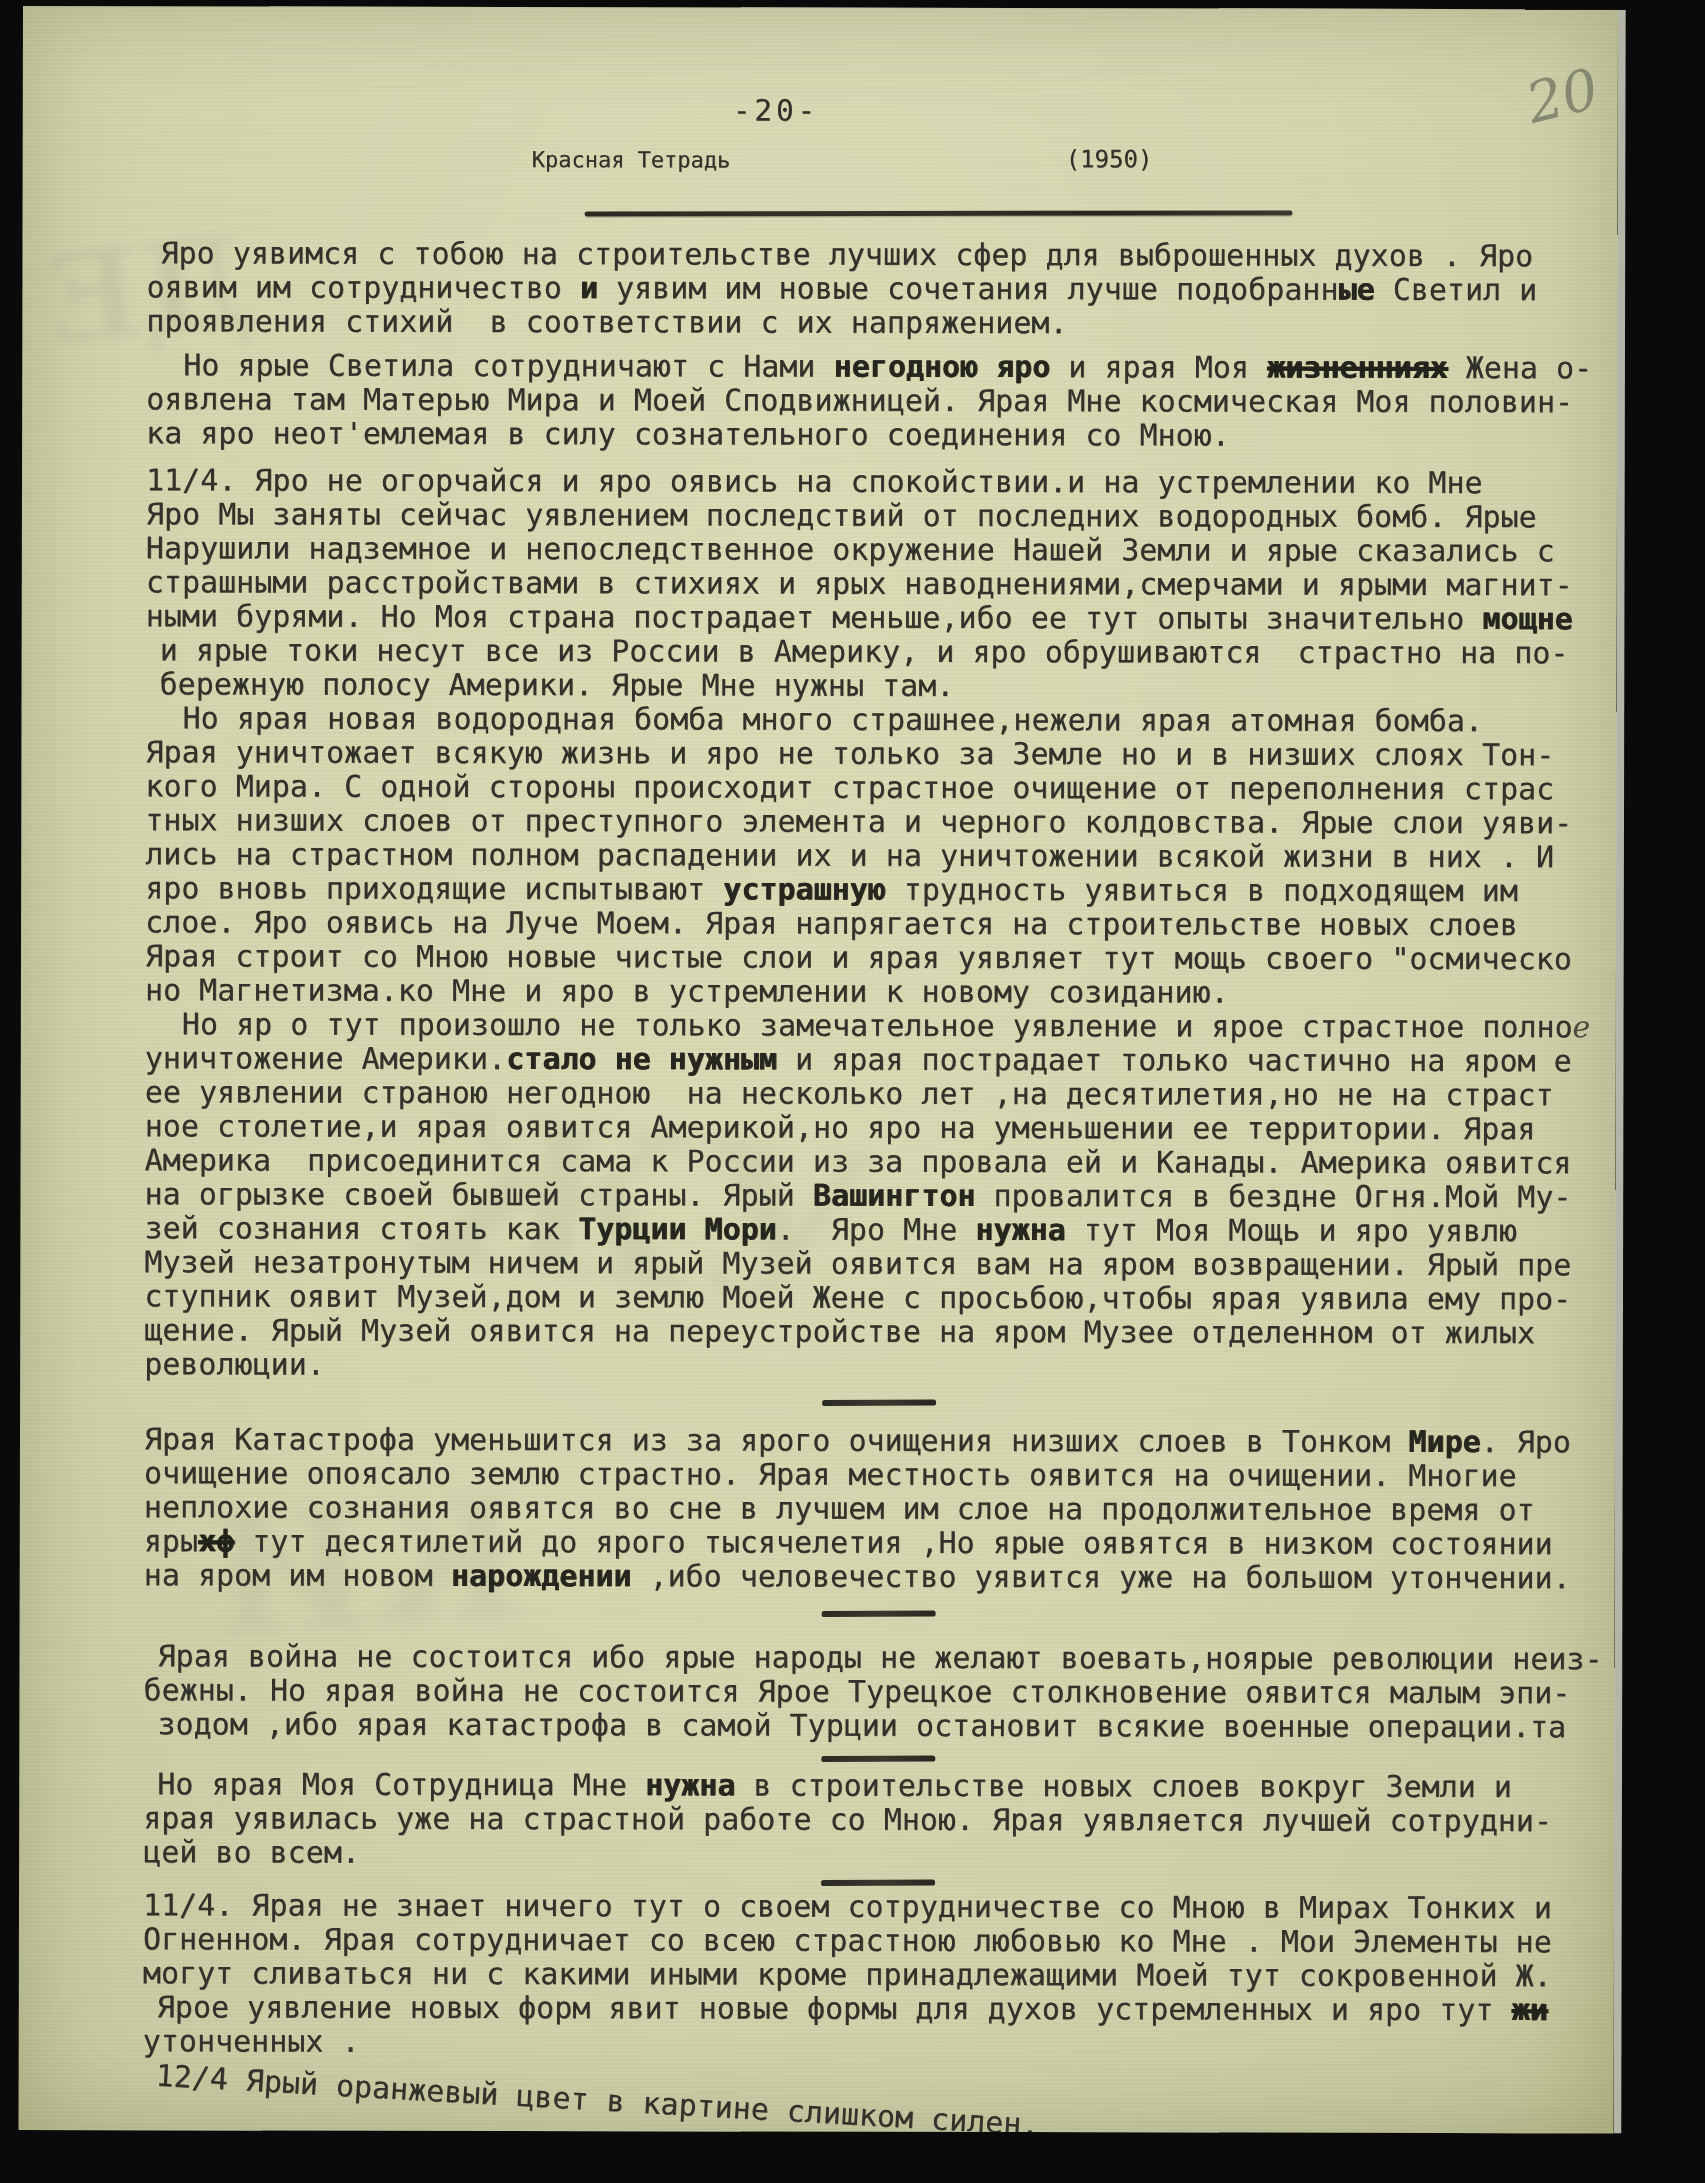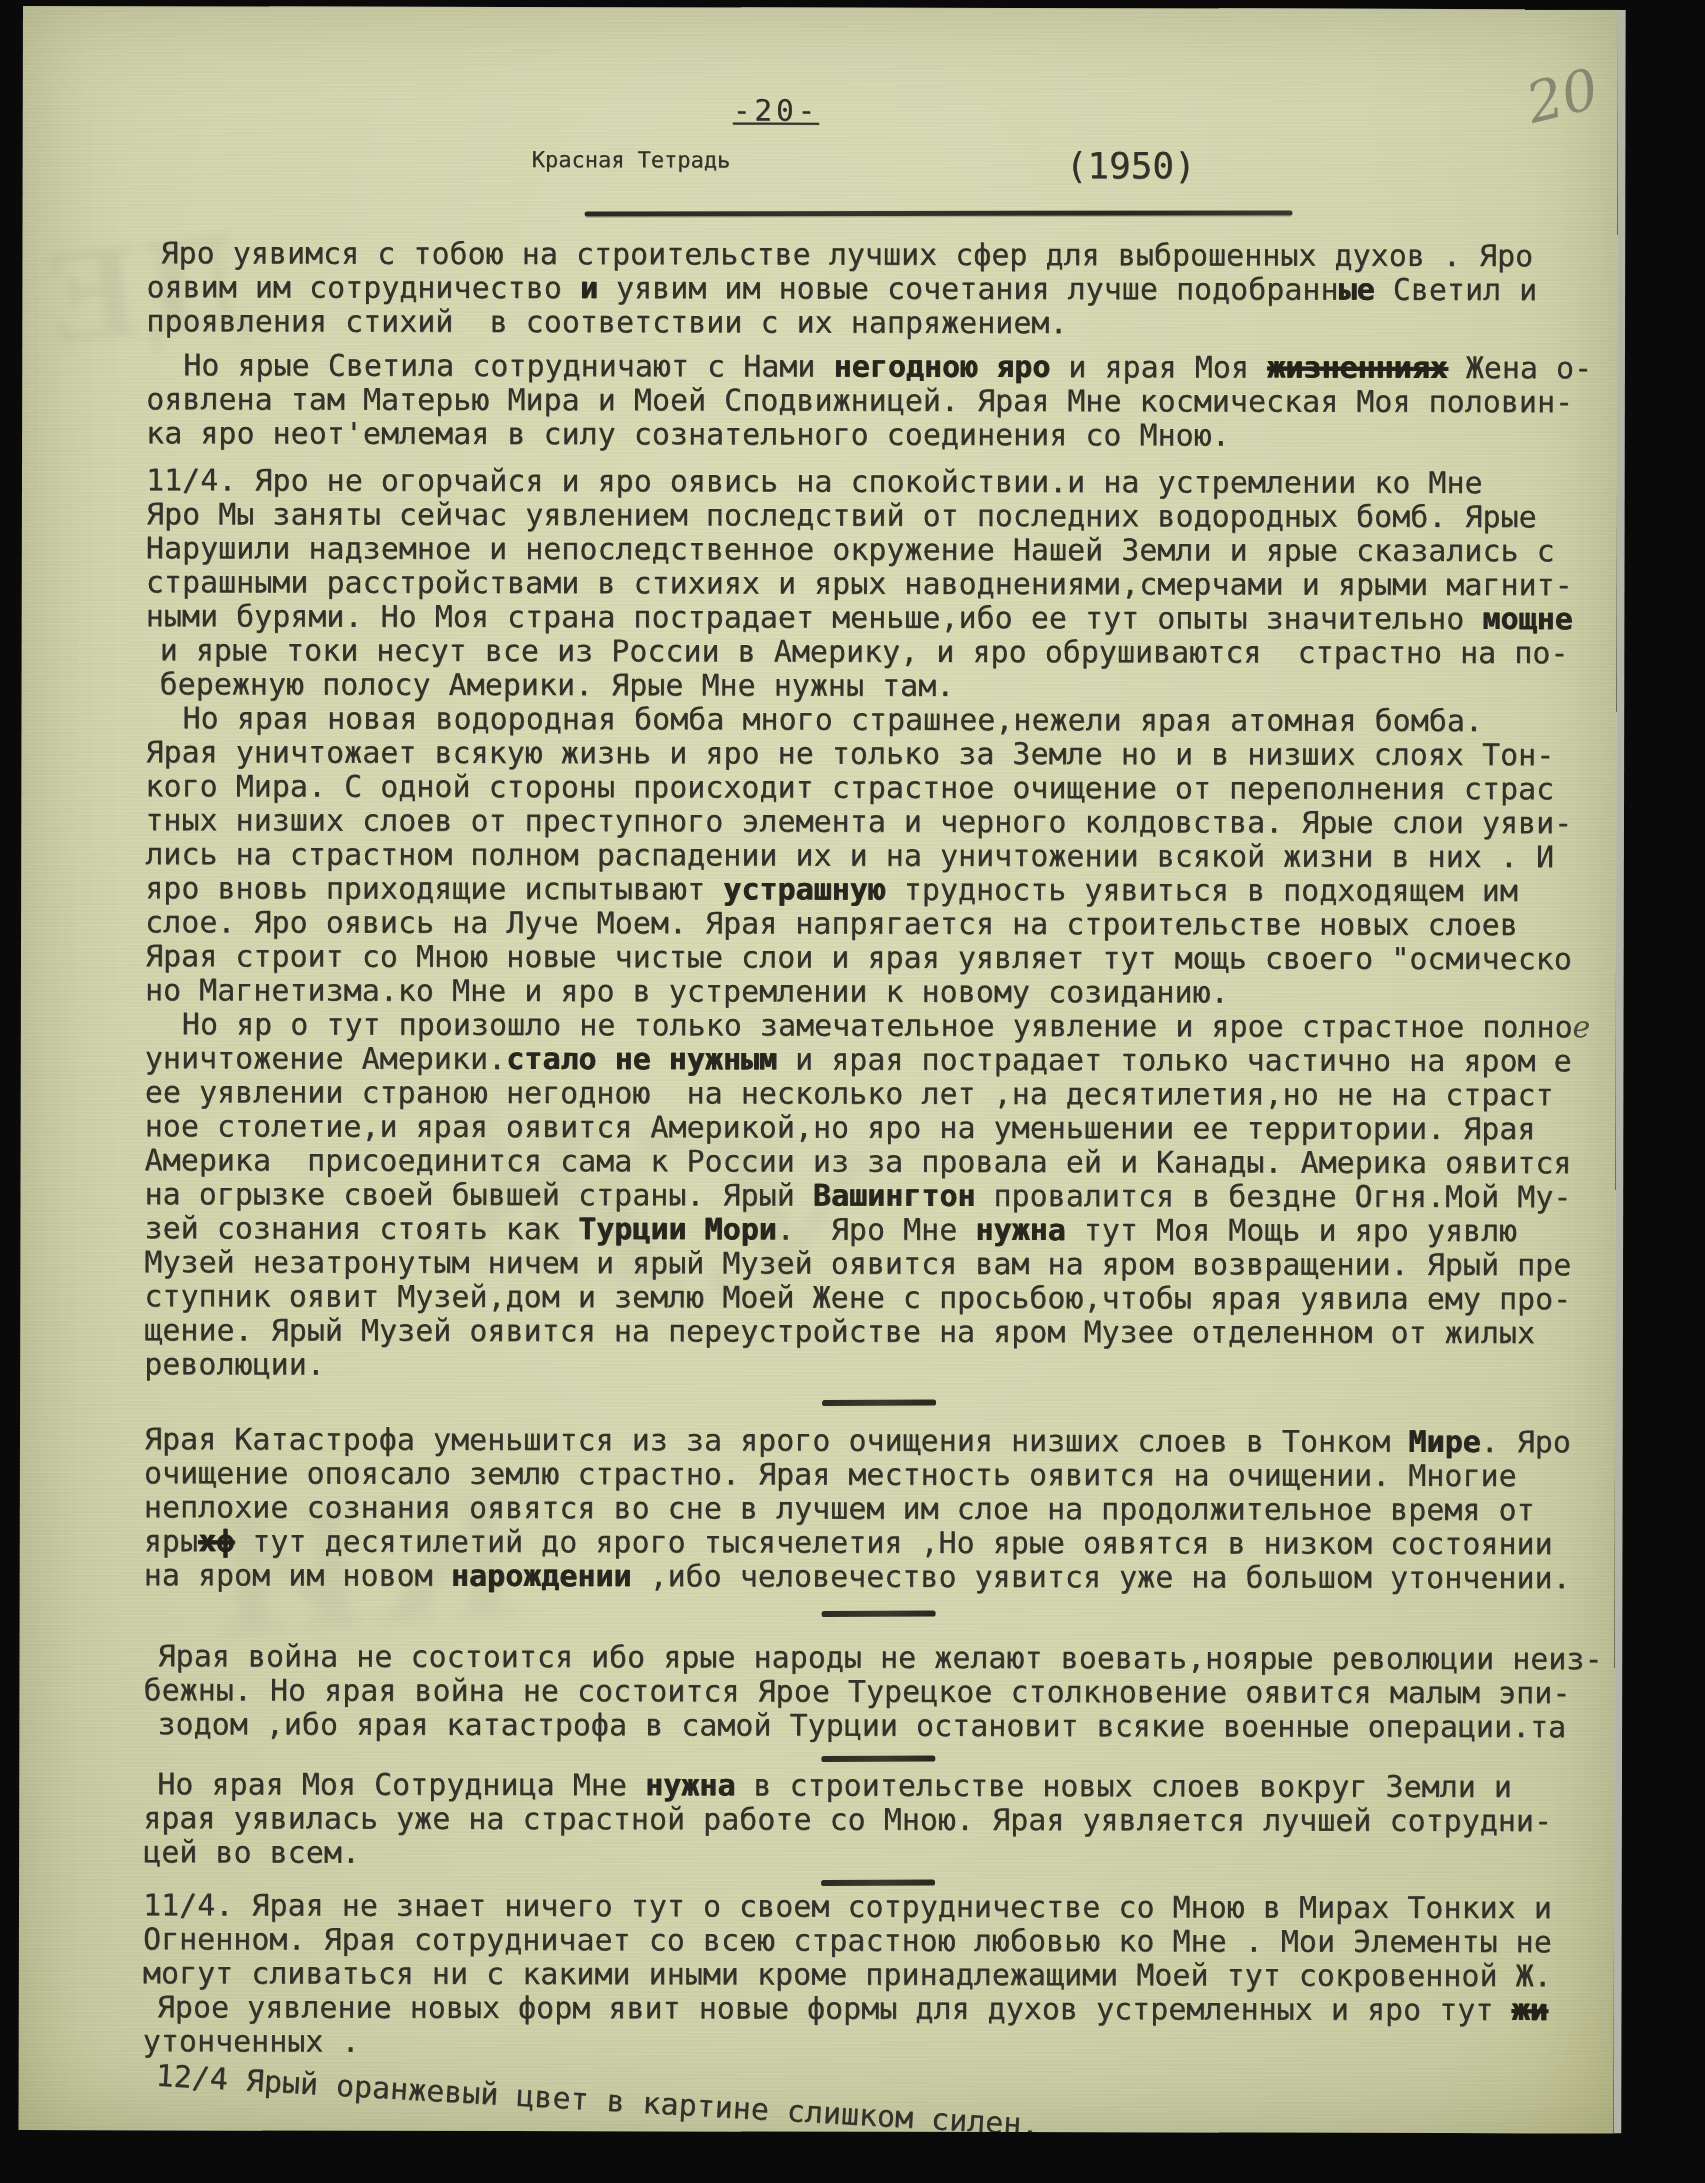--- a/index.html
+++ b/index.html
@@ -11,23 +11,23 @@
          transform:rotate(0.12deg);transform-origin:top left;}
   .paper::before{content:"";position:absolute;inset:0;pointer-events:none;
          background:repeating-linear-gradient(0deg, rgba(255,255,255,.018) 0 1.9px, rgba(40,45,20,.018) 1.9px 3.8px);}
   .ghost{position:absolute;font-weight:bold;color:rgba(105,118,88,.10);filter:blur(4.5px);
          font-family:"DejaVu Serif",serif;pointer-events:none;}
   .ghost.g1{left:26px;top:212px;font-size:122px;transform:scaleX(-1) rotate(6deg);}
   .ghost.g2{left:398px;top:1078px;font-size:212px;transform:rotate(7deg);color:rgba(100,115,85,.08);filter:blur(7px);}
   .ghost.g3{left:192px;top:1463px;font-size:167px;transform:rotate(-4deg) scaleX(-1);color:rgba(100,115,85,.07);filter:blur(6.4px);}
 
   .typed{color:#32312a;text-shadow:0.4px 0.4px 0.6px rgba(35,35,25,.55);}
-  .pagenum-typed{position:absolute;left:710px;top:86px;font-size:29.5px;letter-spacing:3.8px;text-decoration:underline;}
+  .pagenum-typed{position:absolute;left:710px;top:86px;font-size:29.5px;letter-spacing:3.8px;}
   .title{position:absolute;left:509px;top:140px;font-size:22px;}
-  .year{position:absolute;left:1043px;top:137px;font-size:36px;}
+  .year{position:absolute;left:1043px;top:137px;font-size:24px;}
   .title-underline{position:absolute;left:562px;top:203px;width:708px;height:5.1px;border-radius:2.6px;
          background:linear-gradient(90deg,#2a2922 0%,#35342b 40%,#27261f 75%,#3a382e 100%);
          transform:rotate(-0.2deg);box-shadow:0 1.3px 0 rgba(45,44,35,.25);}
   .pagenum-hand{position:absolute;left:1504px;top:54px;font-size:56px;font-style:italic;
          font-family:"DejaVu Serif",serif;color:#7f816d;transform:rotate(-14deg);opacity:.9;}
 
   .body-col{position:absolute;left:124px;top:230px;width:1476px;font-size:30px;line-height:34px;}
   .line{white-space:pre;height:34px;}
   .line span{display:inline;}
   .ot{font-weight:bold;color:#26251e;text-shadow:0.8px 0 0 rgba(28,28,18,.85);}

